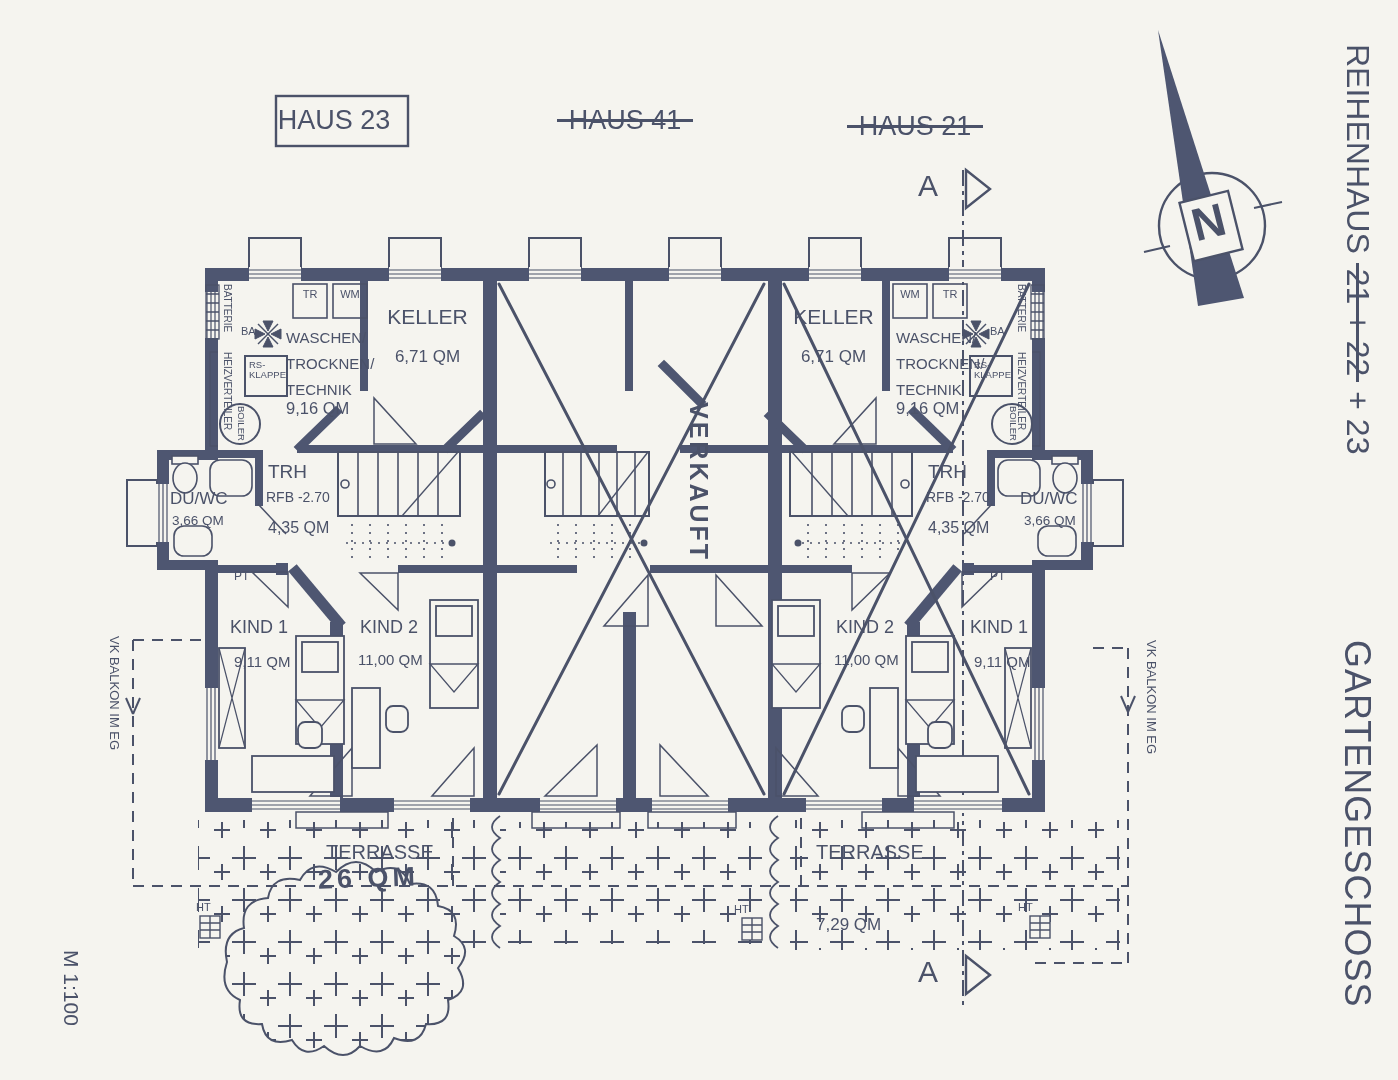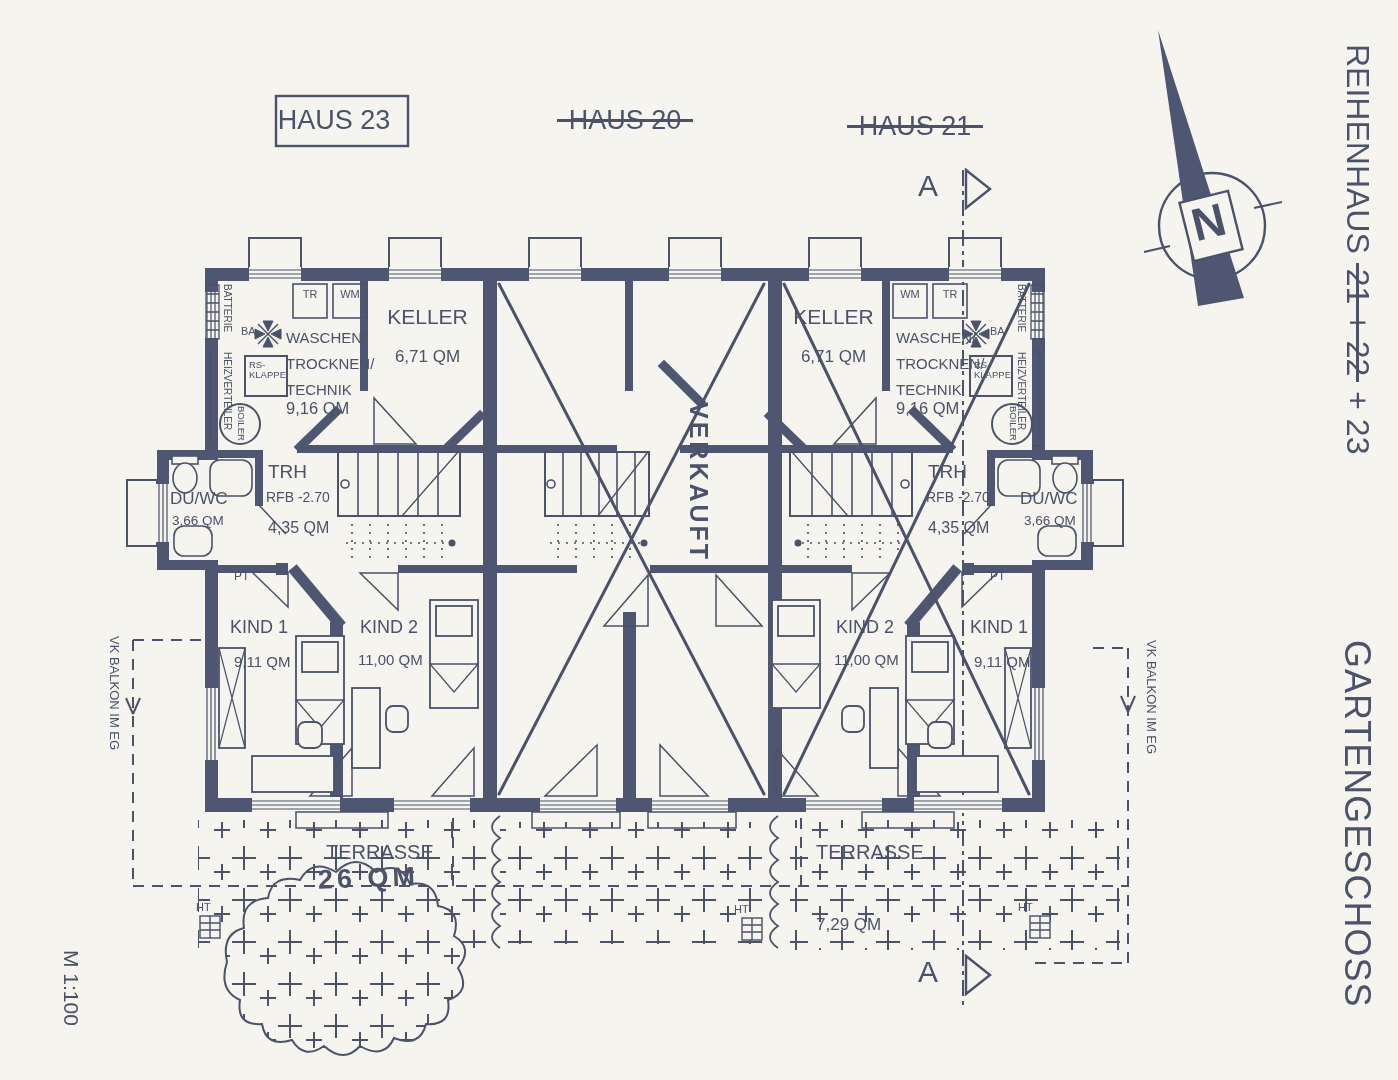--- a/index.html
+++ b/index.html
@@ -338,21 +338,21 @@
   <g>
     <circle cx="1212" cy="226" r="53" fill="none" stroke="#4b5269" stroke-width="2.4"></circle>
     <line x1="1144" y1="252" x2="1170" y2="246" stroke="#4b5269" stroke-width="2"></line>
     <line x1="1254" y1="208" x2="1282" y2="202" stroke="#4b5269" stroke-width="2"></line>
     <polygon points="1158,30 1244,298 1198,306" fill="#4e5671"></polygon>
     <rect x="1186" y="196" width="50" height="60" fill="#f5f4ef" stroke="#4b5269" stroke-width="2.4" transform="rotate(-14 1211 226)"></rect>
   </g>
 </svg>
 
 <div class="lb ctr" style="left:268px;top:106px;width:132px;font-size:27px;">HAUS 23</div>
-<div class="lb ctr" style="left:552px;top:106px;width:146px;font-size:27px;"><span class="struck">HAUS 20</span></div>
+<div class="lb ctr" style="left:552px;top:106px;width:146px;font-size:27px;"><span class="struck">HAUS 41</span></div>
 <div class="lb ctr" style="left:842px;top:112px;width:146px;font-size:27px;"><span class="struck">HAUS 21</span></div>
 
 <div class="lb rot" style="left:1374px;top:44px;font-size:32px;">
   <span>REIHENHAUS</span>&nbsp;<span class="struck-in">21 + 22</span>&nbsp;<span>+ 23</span>
 </div>
 <div class="lb rot" style="left:1376px;top:640px;font-size:36px;letter-spacing:1px;">GARTENGESCHOSS</div>
 <div class="lb rot" style="left:82px;top:950px;font-size:21px;">M 1:100</div>
 <div class="lb" style="left:1192px;top:198px;font-size:46px;font-weight:bold;transform:rotate(-14deg);">N</div>
 <div class="lb" style="left:918px;top:170px;font-size:30px;">A</div>
 <div class="lb" style="left:918px;top:956px;font-size:30px;">A</div>

